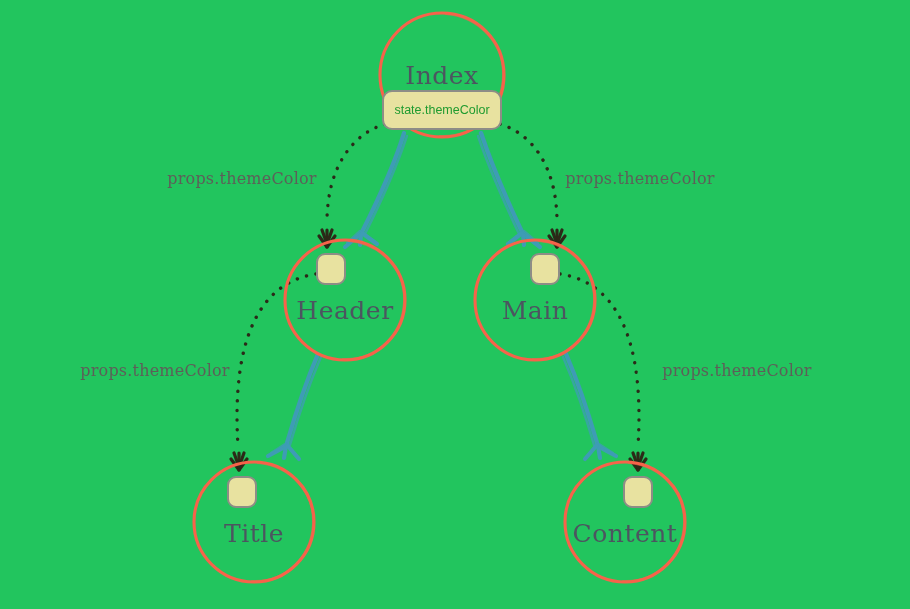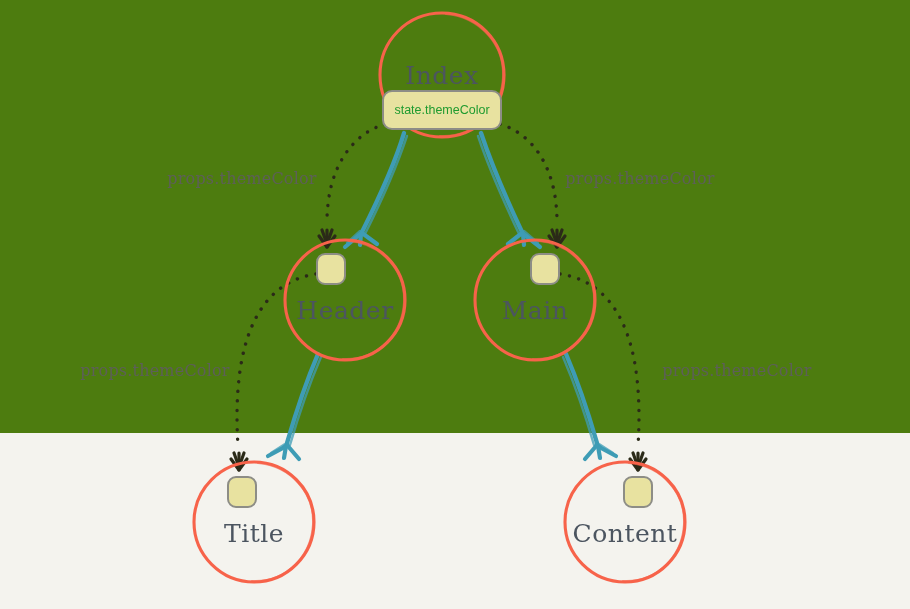--- a/index.html
+++ b/index.html
@@ -10,22 +10,22 @@
   }
   body {
     width: 910px;
     height: 609px;
     overflow: hidden;
     font-family: "DejaVu Sans", sans-serif;
   }
   #canvas-root {
     position: relative;
     width: 910px;
-    height: 433px;
-    background: #4d7c0f;
+    height: 609px;
+    background: #22c55e;
   }
   #diagram-svg {
     position: absolute;
     top: 0;
     left: 0;
     width: 910px;
     height: 609px;
     display: block;
   }
   .node-label {

